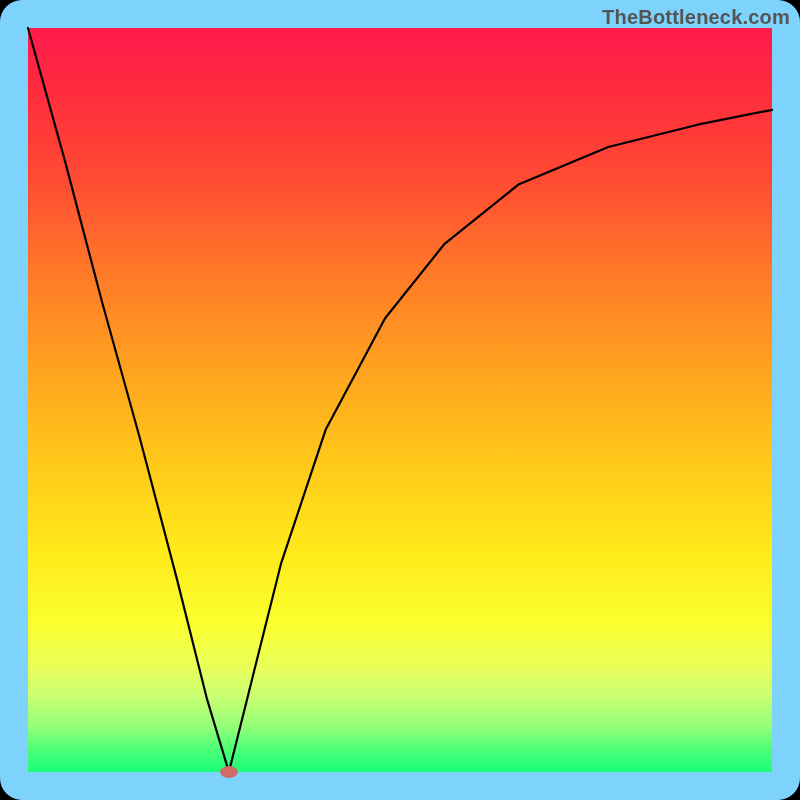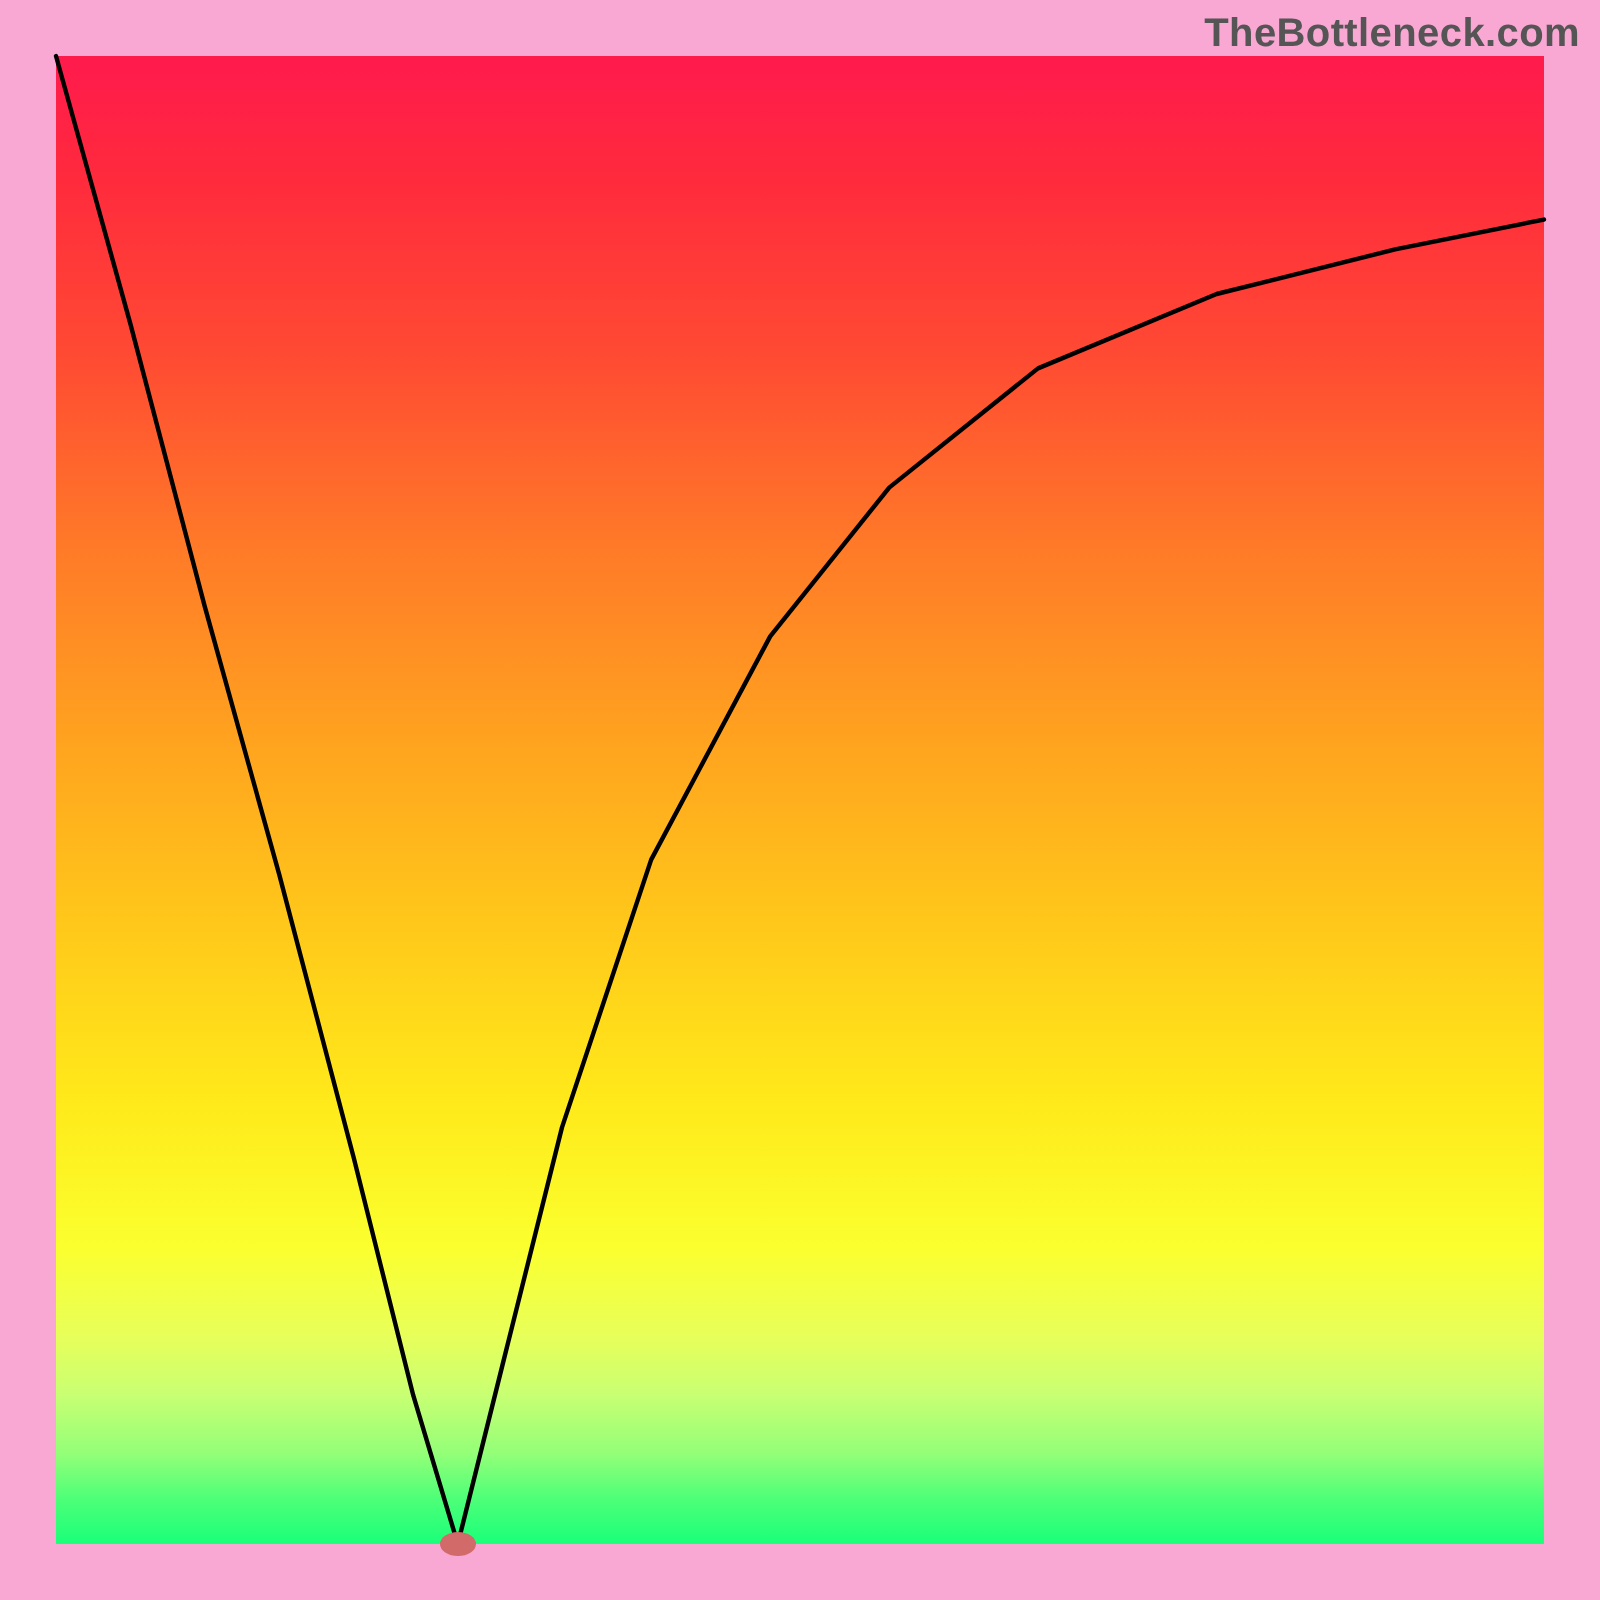--- a/index.html
+++ b/index.html
@@ -8,21 +8,22 @@
     width: 800px;
     height: 800px;
     background: #000;
     font-family: Arial, Helvetica, sans-serif;
     overflow: hidden;
   }
   .frame {
     position: relative;
     width: 800px;
     height: 800px;
-    background: #f9a8d4;
+    background: #7dd3fc;
+    border-radius: 22px;
   }
   .plot {
     position: absolute;
     left: 28px;
     top: 28px;
     width: 744px;
     height: 744px;
     background: linear-gradient(to bottom,
       #ff1a4d 0%,
       #ff2a3d 8%,

